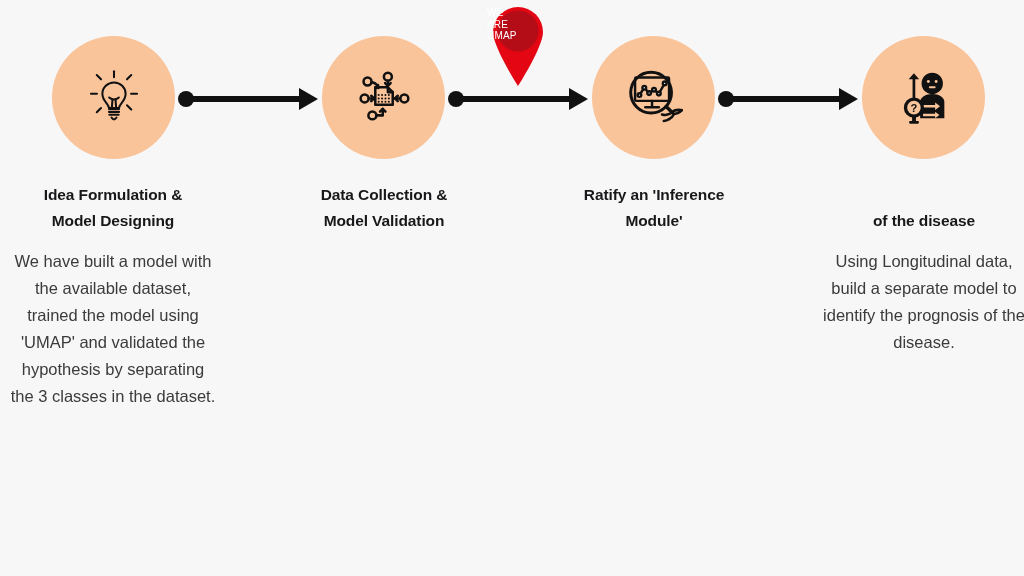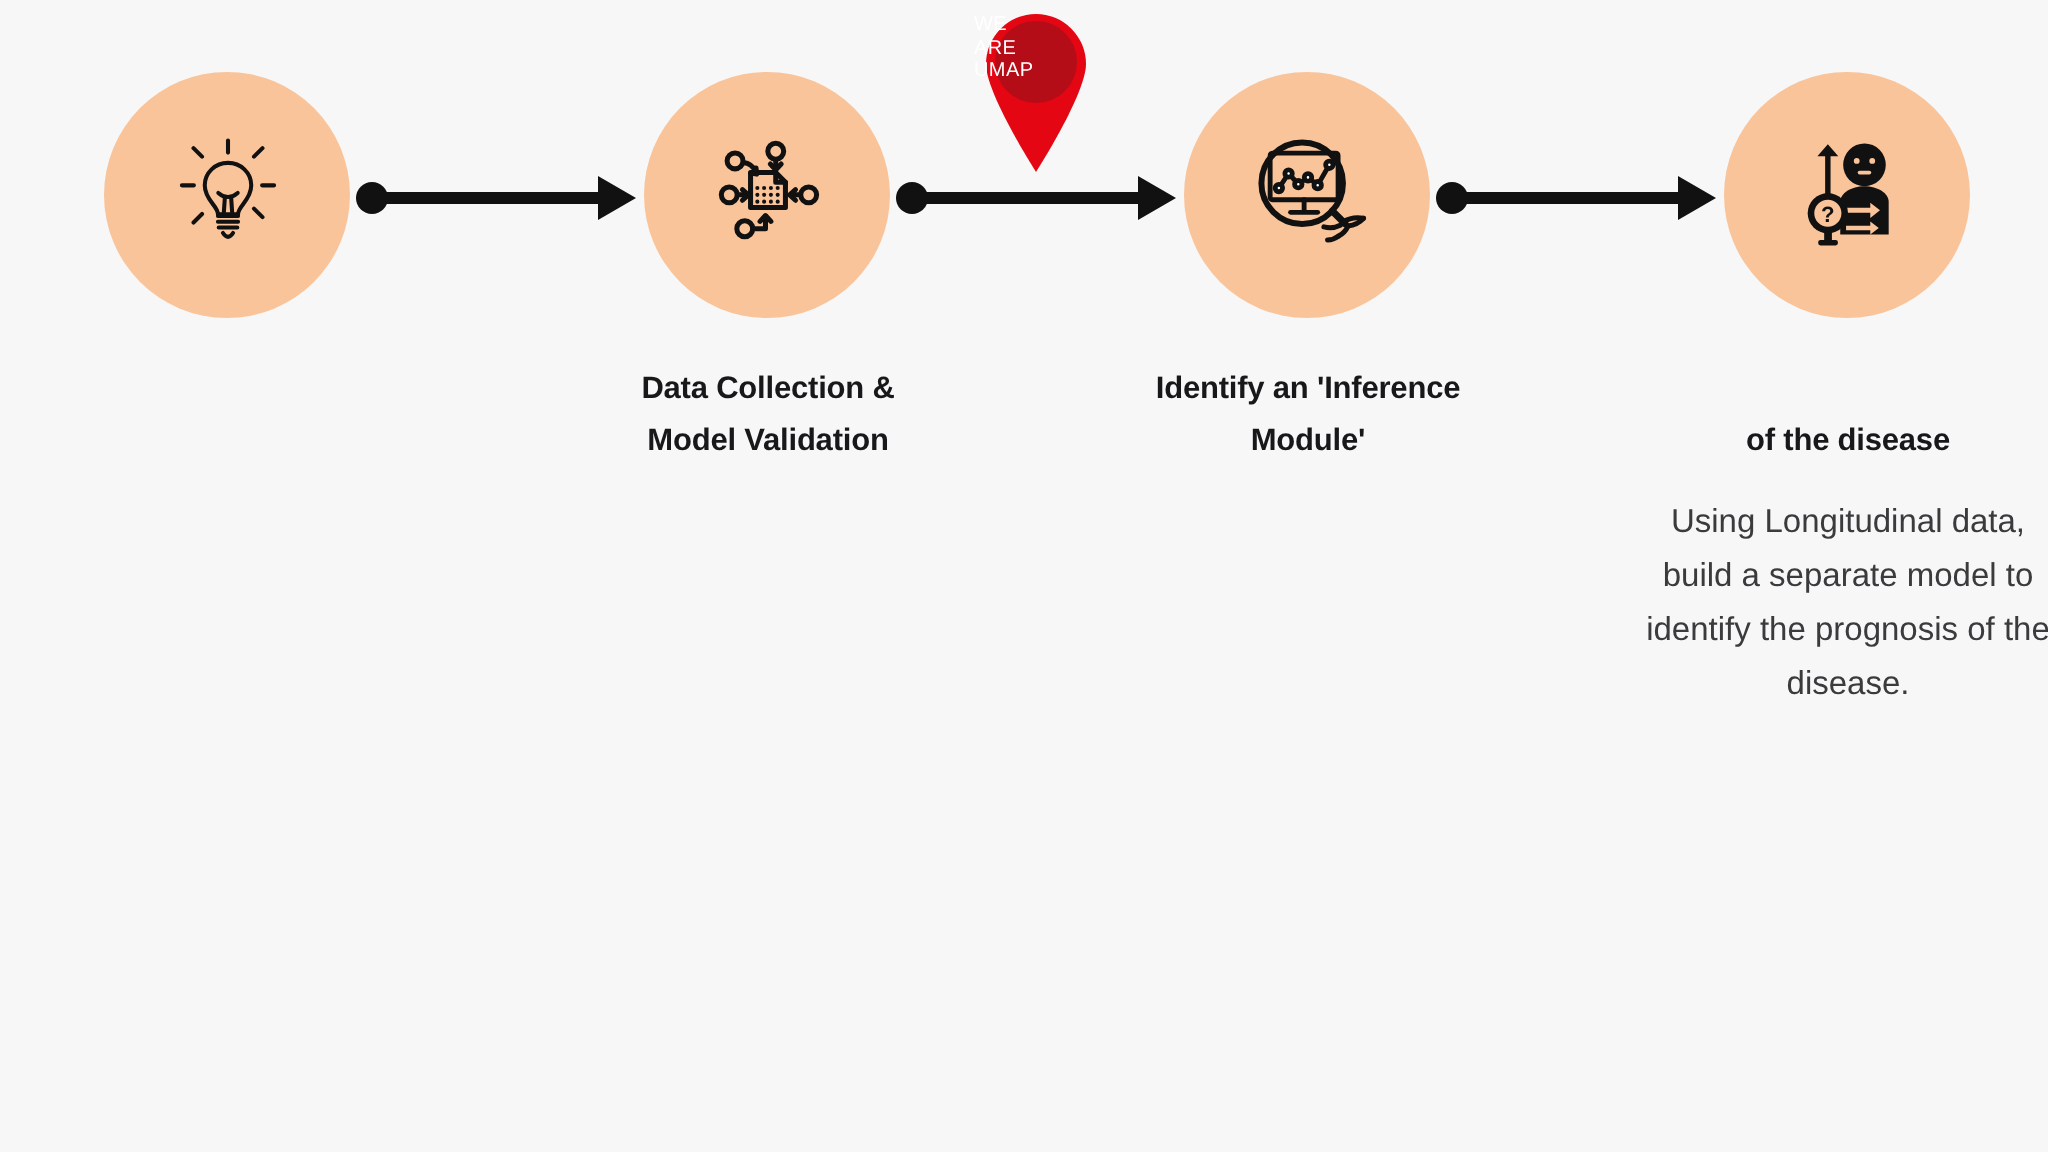--- a/index.html
+++ b/index.html
@@ -262,31 +262,38 @@
       <path d="M31 85 C31 85 6 46 6 31 A25 25 0 1 1 56 31 C56 46 31 85 31 85 Z" fill="#e40613"></path>
       <circle cx="31" cy="30" r="20.5" fill="#b50d17"></circle>
     </svg>
     <div class="pin-label">
       <div>WE</div>
       <div>ARE</div>
       <div>UMAP</div>
     </div>
   </div>
 
+  <div class="stage-col" style="left:8px; width:210px;">
+    <h3 class="stage-title">
+      <span>Idea Formulation &amp;</span><br>
+      <span>Model Designing</span>
+    </h3>
+    <p class="stage-desc">We have built a model with the available dataset, trained the model using 'UMAP' and validated the hypothesis by separating the 3 classes in the dataset.</p>
+  </div>
 
   <div class="stage-col" style="left:277px; width:214px;">
     <h3 class="stage-title">
       <span>Data Collection &amp;</span><br>
       <span>Model Validation</span>
     </h3>
   </div>
 
   <div class="stage-col" style="left:550px; width:208px;">
     <h3 class="stage-title">
-      <span>Identify an 'Inference</span><br>
+      <span>Ratify an 'Inference</span><br>
       <span>Module'</span>
     </h3>
   </div>
 
   <div class="stage-col" style="left:818px; width:212px;">
     <h3 class="stage-title">
       <br>
       <span>of the disease</span>
     </h3>
     <p class="stage-desc">Using Longitudinal data, build a separate model to identify the prognosis of the disease.</p>

